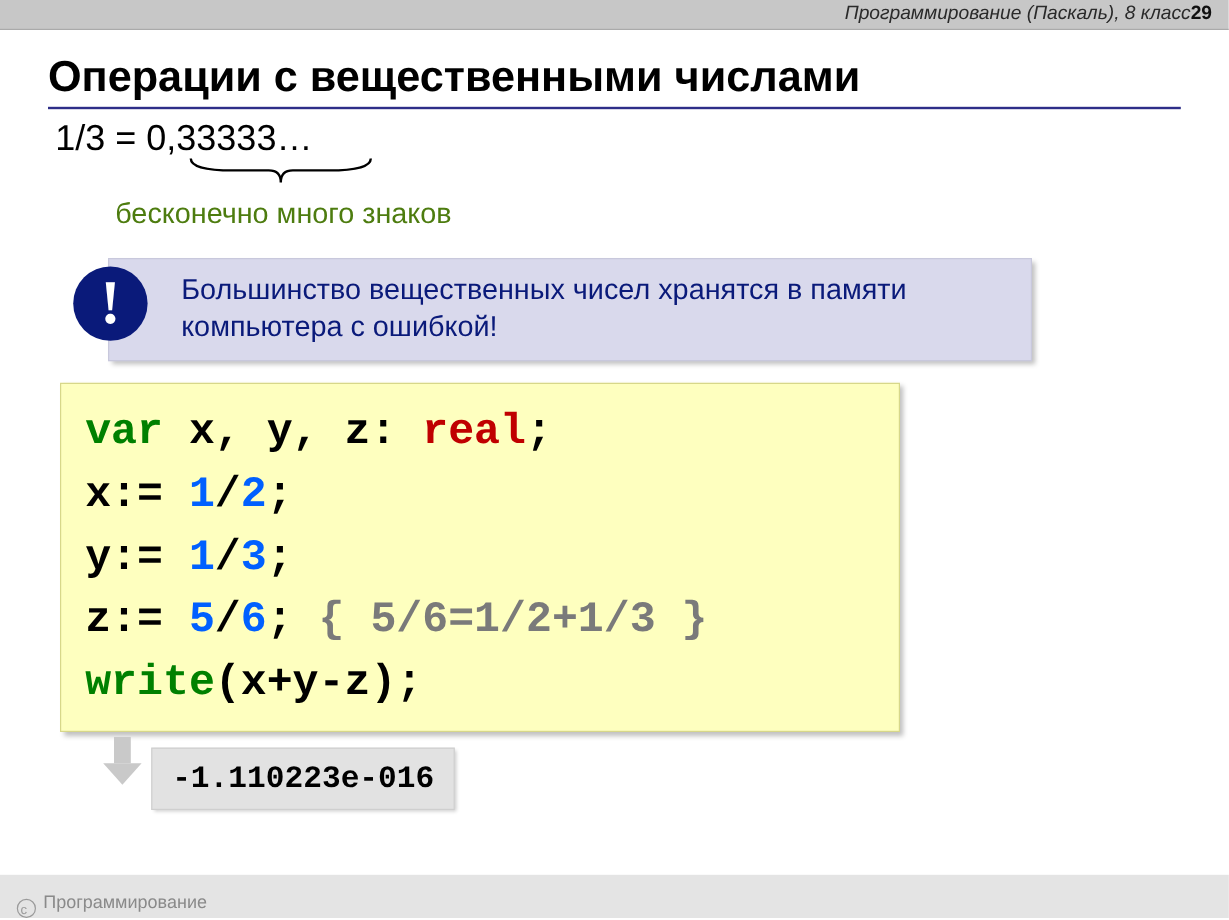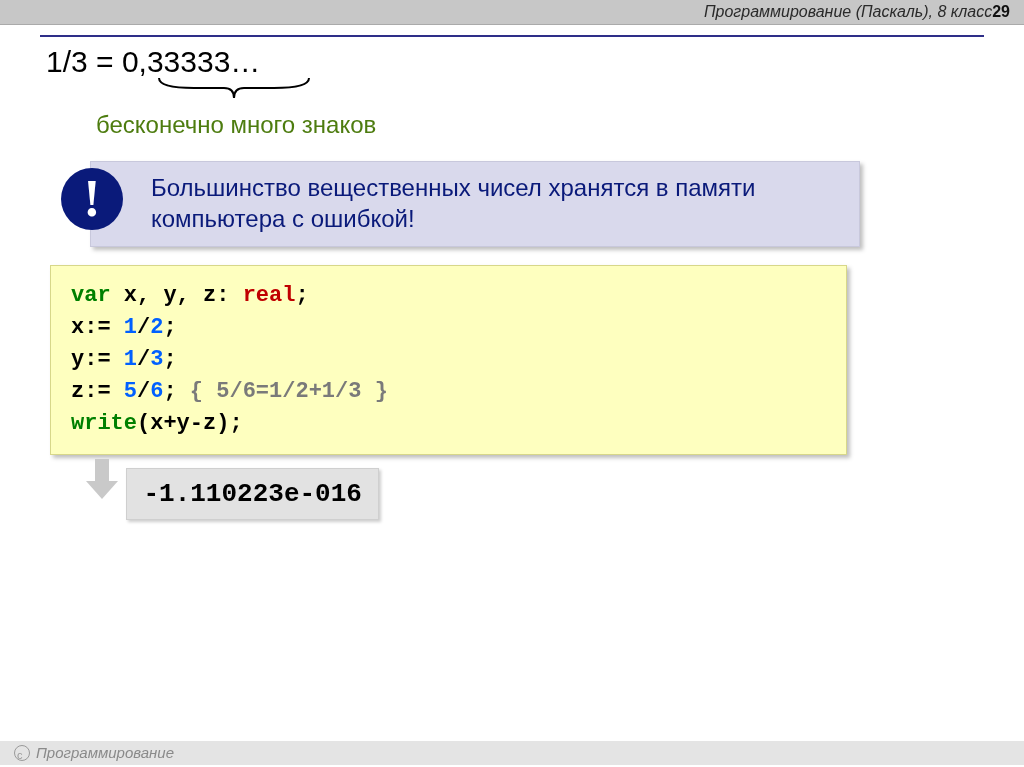--- a/index.html
+++ b/index.html
@@ -7,40 +7,41 @@
   .pagenum{font-weight:bold;font-style:normal;color:#111}
   .content{padding:10px 40px 0 40px}
   h1.title{font-size:36px;font-weight:bold;margin:8px 0 4px 0;color:#000}
   .rule{border:0;border-top:2px solid #2e2e88;margin:0 0 8px 0}
   .frac-line{font-size:30px;color:#000;margin:6px 0 0 6px}
   .brace-wrap{position:relative;height:60px;margin-left:6px}
   .brace-svg{position:absolute;left:108px;top:-6px}
   .brace-caption{position:absolute;left:50px;top:32px;font-size:24px;color:#4d7c0f}
   .callout{position:relative;margin:22px 0 18px 50px;background:#d9d9ec;border:1px solid #c8c8dc;padding:10px 16px 12px 60px;font-size:24px;color:#0a1a7a;line-height:1.3;box-shadow:3px 3px 4px rgba(0,0,0,.25);width:770px;box-sizing:border-box}
   .badge{position:absolute;left:-30px;top:6px;width:62px;height:62px;border-radius:50%;background:#0a1a7a;color:#fff;display:flex;align-items:center;justify-content:center;font-size:52px;font-weight:bold;font-family:"Times New Roman",serif}
-  .codebox{margin:10px 0 0 10px;background:#feffbf;border:1px solid #d7d78a;padding:14px 20px;box-shadow:3px 3px 4px rgba(0,0,0,.25);width:797px;box-sizing:border-box;font-family:"Courier New",monospace;font-size:22px;font-weight:bold;line-height:1.45;color:#000}
+  .codebox{margin:10px 0 0 10px;background:#feffbf;border:1px solid #d7d78a;padding:14px 20px;box-shadow:3px 3px 4px rgba(0,0,0,.25);width:700px;box-sizing:border-box;font-family:"Courier New",monospace;font-size:36px;font-weight:bold;line-height:1.45;color:#000}
   .kw-green{color:#008000}
   .kw-red{color:#c00000}
   .num-blue{color:#0060ff}
   .comment{color:#7a7a7a;font-weight:bold}
   .arrow{margin:4px 0 0 42px}
   .outbox{margin:2px 0 0 0;background:#e2e2e2;border:1px solid #cfcfcf;padding:10px 16px;box-shadow:2px 2px 3px rgba(0,0,0,.2);font-family:"Courier New",monospace;font-size:26px;font-weight:bold;color:#000;display:inline-block}
-  .footer{position:absolute;bottom:2px;left:0;right:0;background:#e4e4e4;height:24px;line-height:24px;padding:0 14px;display:flex;align-items:center;color:#8a8a8a;font-size:15px;font-style:italic}
+  .footer{position:absolute;bottom:2px;left:0;right:0;background:#e4e4e4;height:36px;line-height:24px;padding:0 14px;display:flex;align-items:flex-end;color:#8a8a8a;font-size:15px;}
   .foot-ico{display:inline-block;width:14px;height:14px;border:1.5px solid #9a9a9a;border-radius:50%;margin-right:6px;position:relative}
   .foot-ico::after{content:"c";position:absolute;left:2px;top:-3px;font-size:11px;font-style:normal;color:#9a9a9a}
 </style>
 </head>
 <body>
 
 <div class="topbar">
   <span>Программирование (Паскаль), 8 класс</span>
   <span class="pagenum">29</span>
 </div>
 
 <div class="content">
+  <h1 class="title">Операции с вещественными числами</h1>
   <hr class="rule">
 
   <div class="frac-line">1/3 = 0,33333…</div>
 
   <div class="brace-wrap">
     <svg class="brace-svg" width="160" height="30">
       <path d="M5 5 Q5 15 40 15 L70 15 Q80 15 80 25 Q80 15 90 15 L120 15 Q155 15 155 5" fill="none" stroke="#000" stroke-width="2"></path>
     </svg>
     <div class="brace-caption">бесконечно много знаков</div>
   </div>

